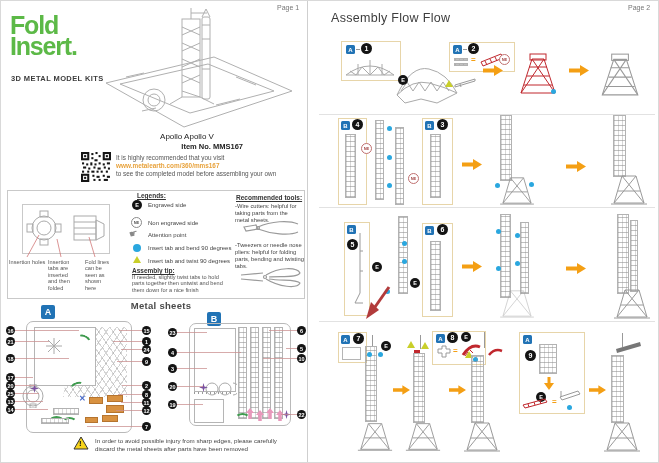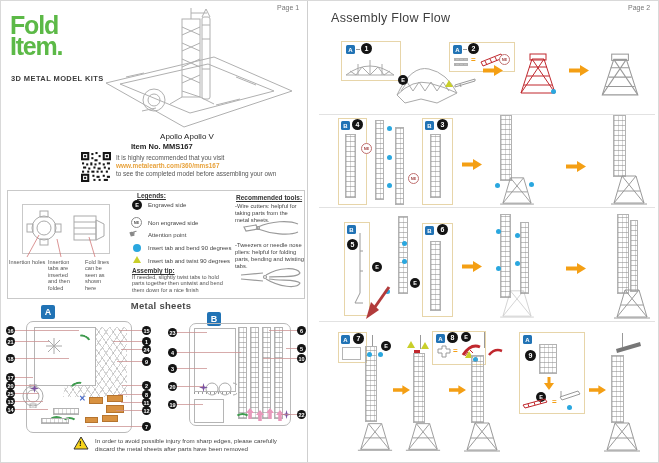--- a/index.html
+++ b/index.html
@@ -4,21 +4,21 @@
 <style>
   html,body{margin:0;padding:0;background:#fff}
   #canvas{position:relative;width:659px;height:463px;background:#fff;
     font-family:"Liberation Sans",sans-serif;color:#333;overflow:hidden;
     border:1px solid #d9d9d9;box-sizing:border-box}
   .abs{position:absolute}
   .pagelabel{font-size:7px;color:#777}
   .logo1{font-size:25px;font-weight:800;color:#5cb947;letter-spacing:-1.2px;line-height:21px}
   .logosub{font-size:7.5px;font-weight:700;color:#3c3c3c;letter-spacing:.4px}
   .prodname{font-size:8px;color:#222;text-align:center}
-  .itemno{font-size:7.5px;font-weight:700;color:#222;text-align:left}
+  .itemno{font-size:7.5px;font-weight:700;color:#222;text-align:right}
   .b360n{font-size:16px;font-weight:800;font-style:italic;color:#b4922a;letter-spacing:-.5px}
   .b360v{font-size:8px;font-weight:700;font-style:italic;color:#b4922a}
   .visit{font-size:6.4px;line-height:8px;color:#555}
   .url{color:#e8a33d;font-weight:700}
   .box{border:1px solid #c9c9c9}
   .smalltext{font-size:5.6px;line-height:6.4px;color:#555}
   .legtitle{font-size:6.5px;font-weight:700;text-decoration:underline;color:#333}
   .leglabel{font-size:6px;color:#444}
   .tooltext{font-size:5.8px;line-height:7px;color:#444}
   .echip{background:#141414;color:#fff;border-radius:50%;display:flex;align-items:center;justify-content:center;font-weight:700;font-size:5.5px;width:10px;height:10px}
@@ -57,21 +57,21 @@
 </style>
 </head>
 <body>
 
 <div id="canvas">
 
   <div class="abs pagelabel" style="left:276px;top:3px">Page 1</div>
 
   <div class="abs" style="left:9px;top:14px">
     <div class="logo1">Fold</div>
-    <div class="logo1">Item.</div>
+    <div class="logo1">Insert.</div>
   </div>
   <div class="abs logosub" style="left:10px;top:73px">3D METAL MODEL KITS</div>
 
   <svg class="abs" style="left:95px;top:6px" width="205" height="125" viewBox="0 0 205 125">
     <g stroke="#b0b0b0" fill="none" stroke-width="1">
       <polygon points="10,76 118,50 196,84 88,120" fill="#fff"></polygon>
       <polygon points="24,77 112,57 178,84 94,106"></polygon>
       <circle cx="58" cy="93" r="11"></circle>
         <circle cx="58" cy="93" r="6"></circle>
       <path d="M30,70 l18,-4 M140,70 l20,8 M120,98 l24,-6 M46,104 l14,-3"></path>

